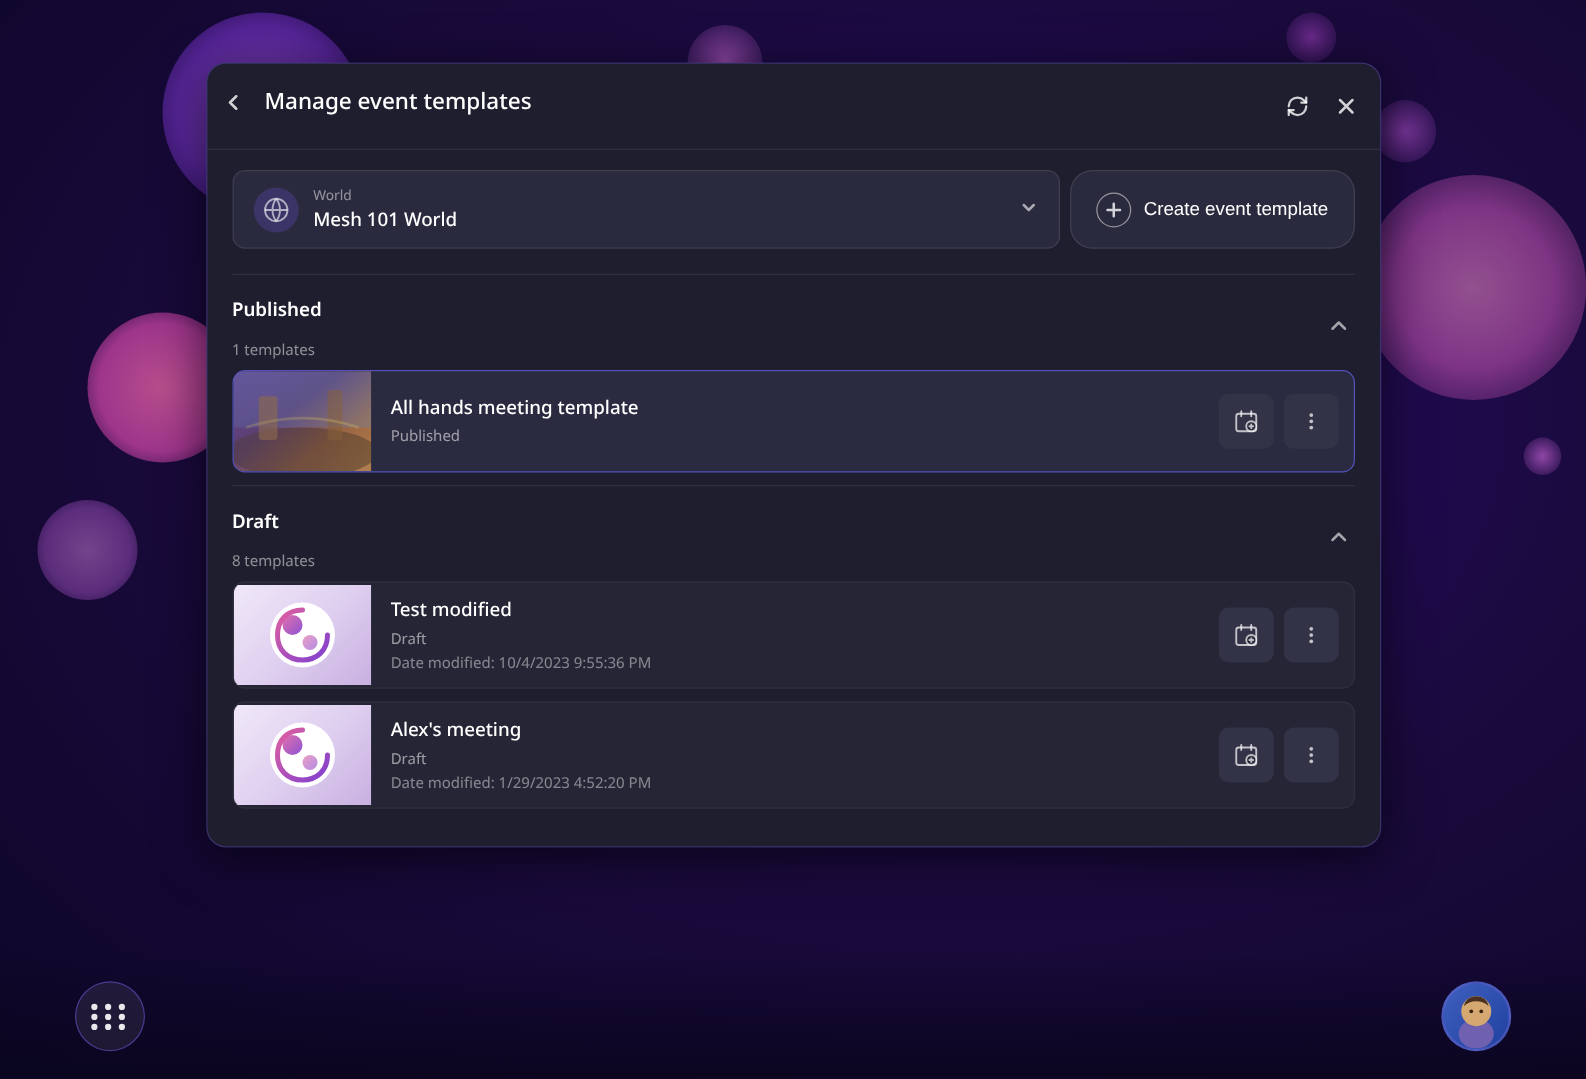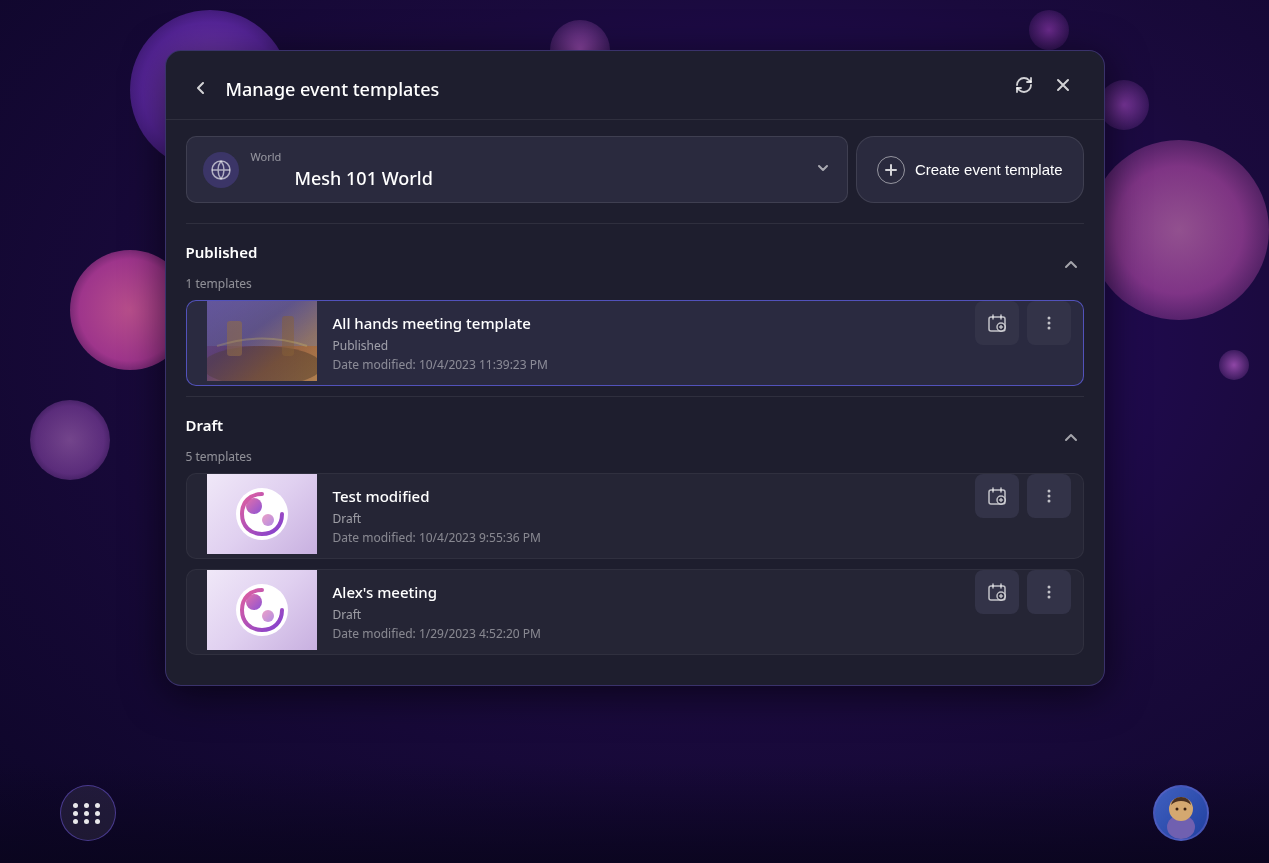--- a/index.html
+++ b/index.html
@@ -108,22 +108,22 @@
       background: #1e1e2e;
       border-radius: 16px;
       border: 1px solid rgba(100,80,200,0.4);
       overflow: hidden;
       box-shadow: 0 8px 40px rgba(0,0,0,0.6);
     }
 
     
     .modal-header {
       display: flex;
-      align-items: flex-end;
-      padding: 18px 26px;
+      align-items: flex-start;
+      padding: 18px 12px;
       border-bottom: 1px solid rgba(255,255,255,0.08);
     }
 
     .back-btn {
       background: none;
       border: none;
       color: white;
       cursor: pointer;
       padding: 4px 8px 4px 0;
       font-size: 18px;
@@ -186,21 +186,21 @@
       display: flex;
       align-items: center;
       justify-content: center;
       color: rgba(255,255,255,0.7);
       font-size: 18px;
       flex-shrink: 0;
     }
 
     .world-info { flex: 1; }
     .world-label { font-size: 11px; color: rgba(255,255,255,0.5); }
-    .world-name { font-size: 18px; color: white; font-weight: 500; margin-top: 2px; margin-left: 44px; }
+    .world-name { font-size: 15px; color: white; font-weight: 500; margin-top: 2px; }
 
     .chevron-down {
       color: rgba(255,255,255,0.6);
       font-size: 16px;
     }
 
     .create-btn {
       background: #2a2a3e;
       border: 1px solid rgba(255,255,255,0.1);
       border-radius: 18px;
@@ -246,28 +246,27 @@
       border: none;
       color: rgba(255,255,255,0.6);
       cursor: pointer;
       font-size: 16px;
       padding: 4px;
     }
 
     
     .template-card {
       display: flex;
-      align-items: flex-start;
+      align-items: center;
       background: #252535;
       border-radius: 10px;
       margin-bottom: 10px;
       overflow: hidden;
       border: 1px solid rgba(255,255,255,0.05);
       cursor: pointer;
-      padding-left: 20px;
     }
 
     .template-card.selected {
       border: 1.5px solid rgba(100,100,240,0.7);
       background: #2a2a40;
     }
 
     .template-thumbnail {
       width: 110px;
       height: 80px;
@@ -440,21 +439,20 @@
 
               <rect x="20" y="20" width="15" height="35" rx="3" fill="rgba(160,120,60,0.6)"></rect>
               <rect x="75" y="15" width="12" height="40" rx="3" fill="rgba(140,100,50,0.5)"></rect>
               <path d="M10 45 Q55 30 100 45" stroke="rgba(200,180,100,0.4)" stroke-width="2" fill="none"></path>
             </svg>
           </div>
         </div>
         <div class="template-info">
           <div class="template-name">All hands meeting template</div>
           <div class="template-status">Published</div>
-          <div class="template-date">Date modified: 10/4/2023 11:39:23 PM</div>
         </div>
         <div class="template-actions">
           <button class="template-action-btn" title="Create event">
             <svg width="20" height="20" viewBox="0 0 20 20" fill="none">
               <rect x="2" y="4" width="16" height="14" rx="2" stroke="rgba(255,255,255,0.7)" stroke-width="1.5"></rect>
               <path d="M6 2v4M14 2v4" stroke="rgba(255,255,255,0.7)" stroke-width="1.5" stroke-linecap="round"></path>
               <circle cx="14" cy="14" r="4" fill="#2a2a3e" stroke="rgba(255,255,255,0.7)" stroke-width="1.5"></circle>
               <path d="M12.5 14h3M14 12.5v3" stroke="rgba(255,255,255,0.7)" stroke-width="1.5" stroke-linecap="round"></path>
             </svg>
           </button>
@@ -465,21 +463,21 @@
               <circle cx="9" cy="14" r="1.5" fill="rgba(255,255,255,0.7)"></circle>
             </svg>
           </button>
         </div>
       </div>
 
       <div class="section-divider"></div>
       <div class="section-header">
         <div class="section-title-group">
           <div class="section-title">Draft</div>
-          <div class="section-count">5 templates</div>
+          <div class="section-count">8 templates</div>
         </div>
         <button class="collapse-btn">
           <svg width="18" height="18" viewBox="0 0 18 18" fill="none">
             <path d="M4 11L9 6L14 11" stroke="rgba(255,255,255,0.6)" stroke-width="2" stroke-linecap="round" stroke-linejoin="round"></path>
           </svg>
         </button>
       </div>
 
       <div class="template-card">
         <div class="template-thumbnail">

